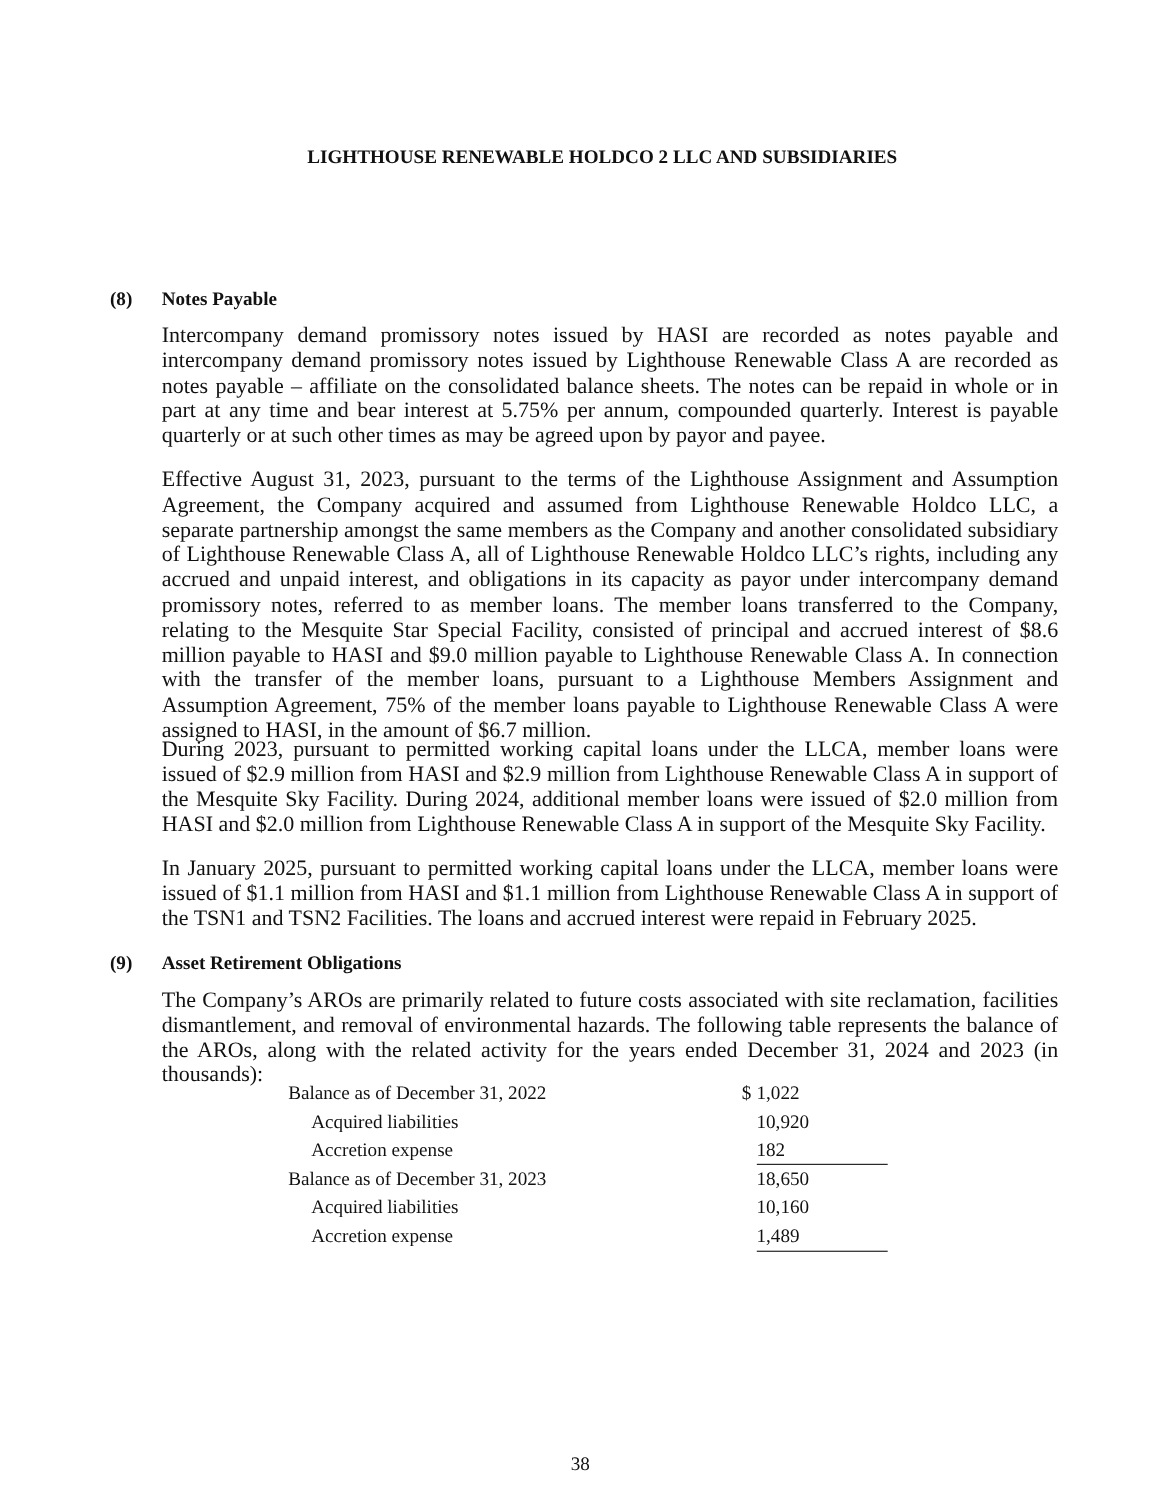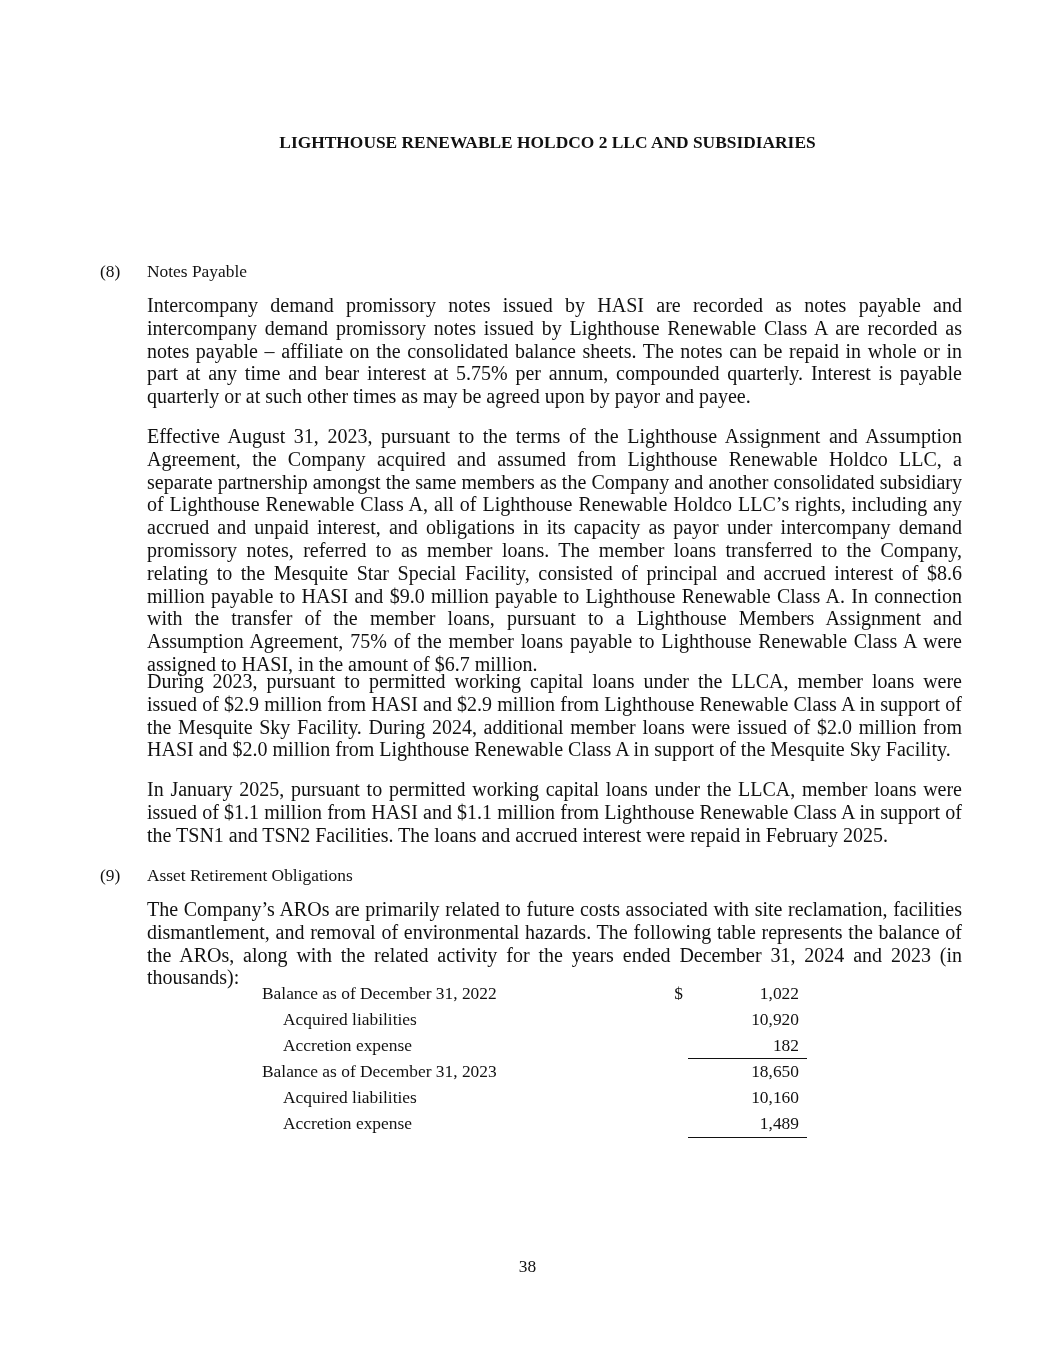--- a/index.html
+++ b/index.html
@@ -5,40 +5,40 @@
     html, body { margin: 0; padding: 0; background: #ffffff; }
     body {
       width: 1055px; height: 1365px; position: relative; overflow: hidden;
       font-family: "Liberation Serif", "DejaVu Serif", serif;
       color: #111111; font-size: 17.4px;
     }
     .header { position: absolute; top: 130px; left: 0; width: 1055px; text-align: center; margin-left: 20px; }
     .header .company { font-weight: bold; font-size: 17.4px; line-height: 24px; margin: 0; }
     .header .sub { font-size: 17.4px; line-height: 28px; margin: 0; }
     .section-head {
-      position: absolute; left: 100px; font-weight: normal; font-size: 17.4px; line-height: 24px;
+      position: absolute; left: 100px; font-weight: bold; font-size: 17.4px; line-height: 24px;
     }
     .section-head .num { display: inline-block; width: 47px; }
     .para {
       position: absolute; left: 147px; width: 815px;
       text-align: justify; text-align-last: left;
       line-height: 22.8px; font-size: 20px; margin: 0;
     }
     .aro-table {
       position: absolute; left: 262px; top: 981px; width: 545px;
       border-collapse: collapse; font-size: 17.4px;
     }
     .aro-table td { padding: 0; height: 25.8px; line-height: 25.8px; vertical-align: bottom; }
     .aro-table td.label { width: 410px; white-space: nowrap; margin-left: 20px; }
     .aro-table td.label.indent { padding-left: 21px; }
     .aro-table td.cur { width: 14px; text-align: left; }
-    .aro-table td.val { width: 118px; text-align: right; padding-right: 8px; }
+    .aro-table td.val { width: 118px; text-align: left; padding-right: 8px; }
     .aro-table td.val.rule-bottom { border-bottom: 1.5px solid #111; }
     .aro-table td.val.double-bottom { border-bottom: 4px double #111; }
-    .page-number { position: absolute; top: 1256px; left: 0; width: 1055px; text-align: center; font-size: 17.4px; }
+    .page-number { position: absolute; top: 1320px; left: 0; width: 1055px; text-align: center; font-size: 17.4px; }
   </style>
 </head>
 <body>
 
 <div class="header">
   <p class="company">LIGHTHOUSE RENEWABLE HOLDCO 2 LLC AND SUBSIDIARIES</p>
 </div>
 
 <div class="section-head" style="top:259px;">
   <span class="num">(8)</span><span>Notes Payable</span>

